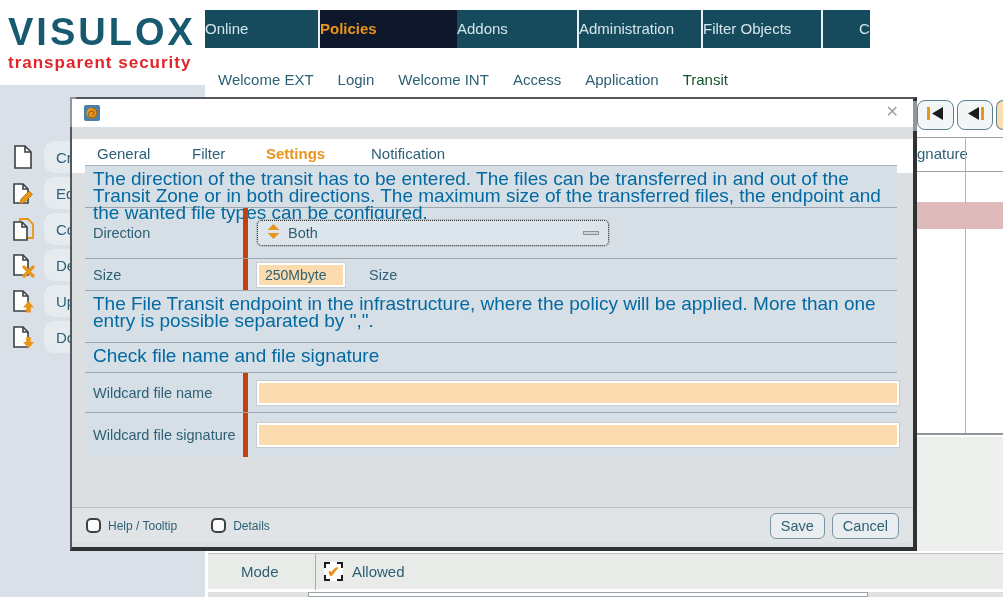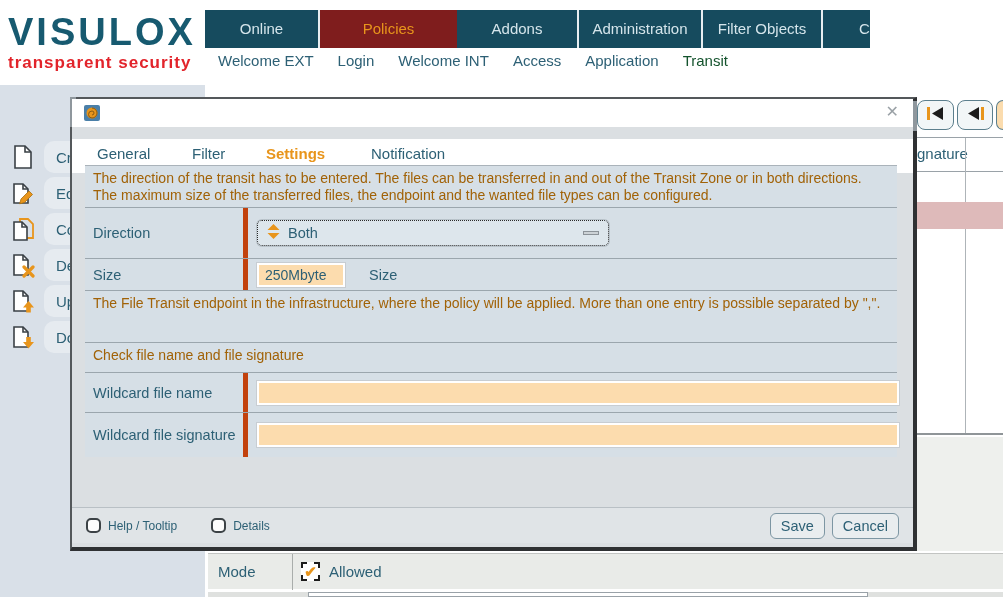--- a/index.html
+++ b/index.html
@@ -12,27 +12,27 @@
     color: #2d6075;
   }
   
   .logo-block { position:absolute; left:8px; top:12px; width:195px; }
   .logo-title { font-size:38px; font-weight:bold; color:#175a70; letter-spacing:3px; line-height:40px; }
   .logo-sub   { font-size:17px; font-weight:bold; color:#e2242b; letter-spacing:1px; margin-top:1px; }
 
   
   .nav-tabs { position:absolute; left:205px; top:10px; height:38px; display:flex; z-index:3; }
   .nav-tab {
-    height:38px; line-height:38px; text-align:center;
+    height:38px; line-height:38px; text-align:left;
     background:#164b5e; color:#d5e5eb; font-size:15px;
     border-right:2px solid #e8eef1; cursor:default; overflow:hidden; white-space:nowrap;
   }
-  .nav-tab.active { background:#7f1d1d; color:#e8951c; font-weight:normal; border-right:none; }
-
-  .submenu { position:absolute; left:218px; top:49px; height:24px; display:flex; gap:24px; z-index:3; }
+  .nav-tab.active { background:#0f172a; color:#e8951c; font-weight:bold; border-right:none; }
+
+  .submenu { position:absolute; left:218px; top:68px; height:24px; display:flex; gap:24px; z-index:3; }
   .submenu-item { font-size:15px; color:#2d6075; line-height:24px; white-space:nowrap; }
   .submenu-item.active { color:#14532d; font-weight:normal; }
 
   
   .sidebar { position:absolute; left:0; top:85px; width:205px; height:512px; background:#d9e0e8; z-index:1; }
   .side-item { position:absolute; left:0; width:205px; height:34px; }
   .side-pill {
     position:absolute; left:44px; top:0; width:168px; height:32px;
     background:#e6ebf0; border-radius:10px; display:flex; align-items:center;
     padding-left:12px; overflow:hidden;
@@ -51,21 +51,21 @@
   .bg-table { position:absolute; left:205px; top:137px; width:798px; height:298px;
     background:#ffffff; border-top:1px solid #9aa2a8; border-bottom:2px solid #8f9598; z-index:1; }
   .bg-table-header { position:absolute; left:0; top:0; width:100%; height:34px; border-bottom:1px solid #9aa2a8; }
   .bg-table-header-text { position:absolute; left:712px; top:7px; font-size:15px; color:#2d6075; }
   .bg-col-divider { position:absolute; left:760px; top:0; height:295px; border-left:1px solid #aeb4b8; }
   .bg-pink-row { position:absolute; left:0; top:64px; width:100%; height:27px; background:#debaba; }
   .bg-underpanel { position:absolute; left:205px; top:437px; width:798px; height:114px; background:#eef0ed; z-index:1; }
 
   .mode-row { position:absolute; left:208px; top:553px; width:795px; height:36px;
     background:#e9ebe8; border-top:1px solid #c2c4c2; z-index:1; display:flex; align-items:center; }
-  .mode-label { width:84px; padding-left:10px; font-size:15px; color:#2d6075; }
+  .mode-label { width:84px; padding-left:10px; font-size:15px; color:#2d6075;margin-left:23px; }
   .mode-divider { width:1px; height:36px; background:#a9adab; }
   .mode-checkbox { width:19px; height:19px; background:#fff; border:2px dashed #1c1c1c;
     margin-left:8px; display:flex; align-items:center; justify-content:center;
     color:#e8951c; font-weight:bold; font-size:15px; line-height:15px; }
   .mode-value { margin-left:9px; font-size:15px; color:#2d6075; }
   .bottom-partial-row { position:absolute; left:208px; top:592px; width:795px; height:5px; background:#dfe1df; z-index:1; }
   .bottom-partial-input { position:absolute; left:100px; top:0; width:560px; height:5px; background:#fff; border:1px solid #9aa2a8; }
 
   
   .dialog {
@@ -79,21 +79,21 @@
   .dlg-titlebar { position:absolute; left:0; top:0; width:100%; height:28px; background:#ffffff; }
   .dlg-app-icon { position:absolute; left:12px; top:6px; width:16px; height:16px; }
   .dlg-close { position:absolute; right:14px; top:3px; font-size:16px; color:#9aa1a6; cursor:default; }
   .dlg-tabrow { position:absolute; left:0; top:40px; width:100%; height:34px; background:#ffffff; }
   .dlg-tab { position:absolute; top:6px; font-size:15px; color:#2d6075; cursor:default; }
   .dlg-tab.active { color:#e8951c; font-weight:bold; }
 
   .dlg-content { position:absolute; left:13px; top:66px; width:812px; border-top:1px solid #aab3ba; }
   .row { background:#d6dfe6; border-top:1px solid #9ba6ad; }
   .row:first-child { border-top:none; }
-  .desc-row { padding:4px 12px 0 8px; font-size:14px; line-height:17px; color:#a16207; }
+  .desc-row { padding:4px 12px 0 8px; font-size:19px; line-height:17px; color:#0369a1; }
   .field-row { display:flex; align-items:center; }
   .field-label { width:158px; flex:none; padding-left:8px; font-size:14.5px; color:#2d6075; }
   .field-cell { flex:1; align-self:stretch; border-left:5px solid #c2410c; display:flex; align-items:center; padding-left:9px; }
 
   .peach-input {
     background:#fcdcae; border:2px solid #ffffff; outline:1px solid #c8cdd2;
     height:24px; color:#2d6075; font-size:14px; padding:0 6px; font-family:"Liberation Sans", sans-serif;
   }
   .input-wide { width:642px; }
   .input-size { width:88px; }

